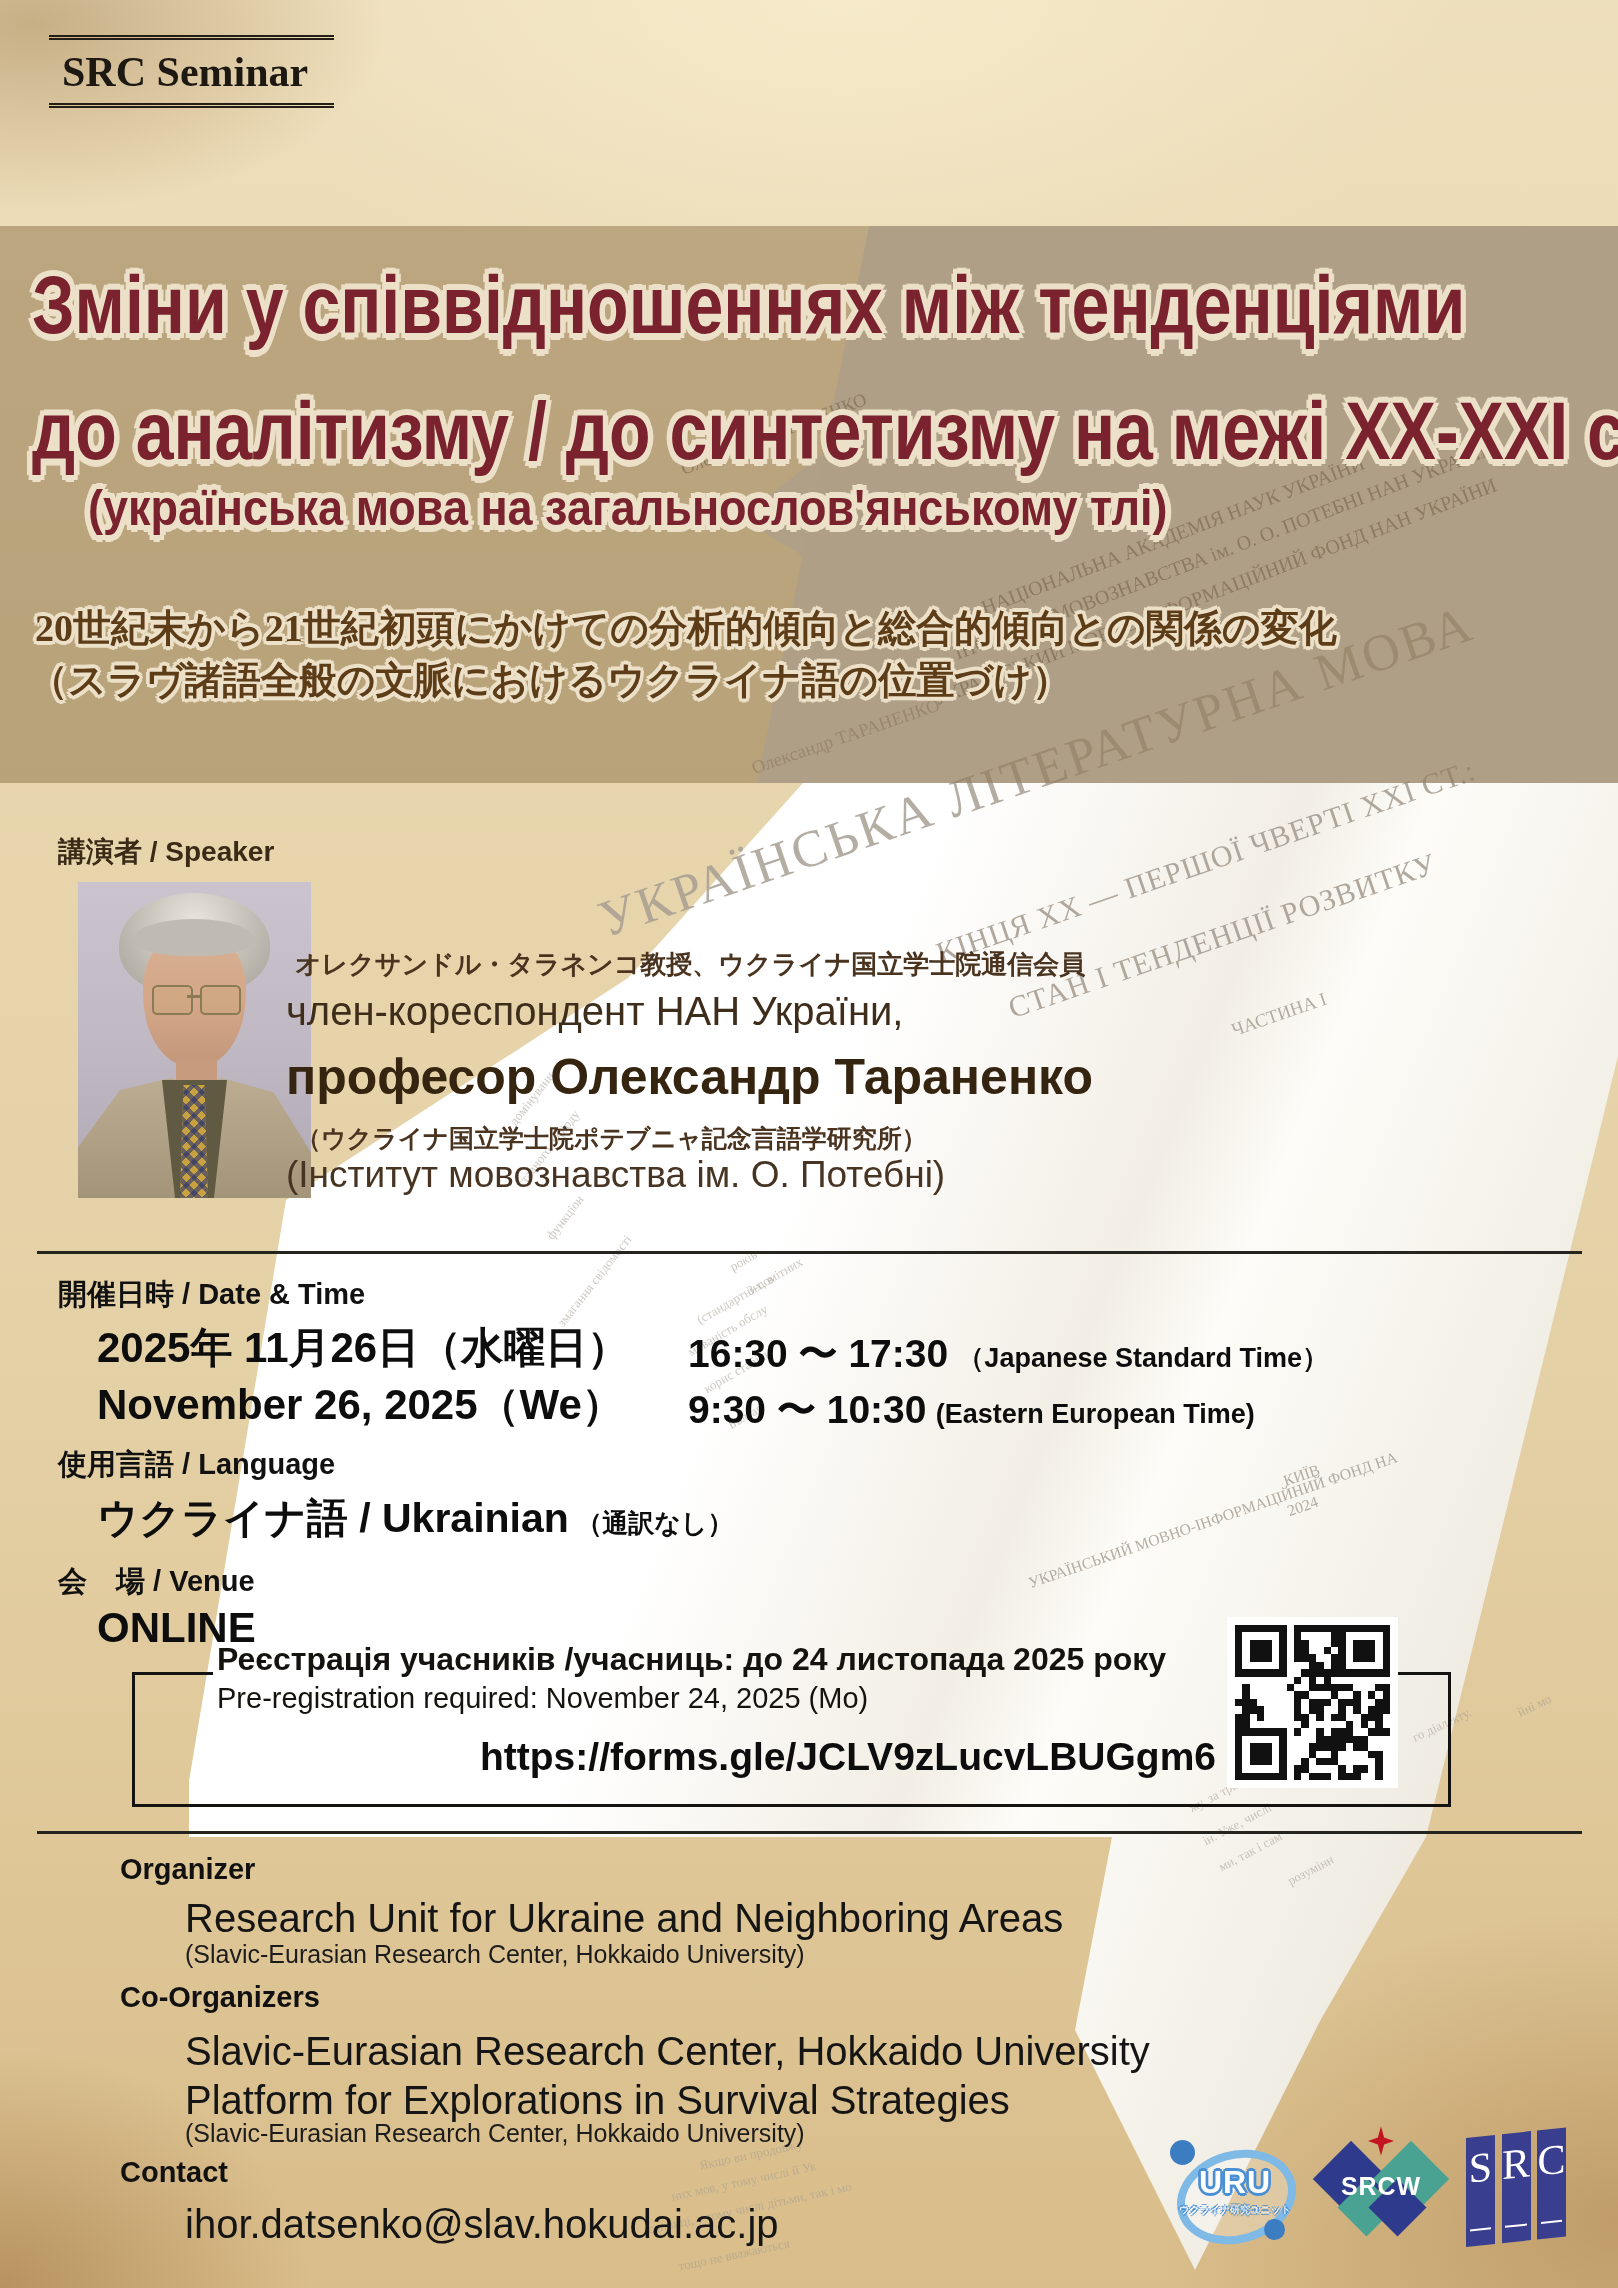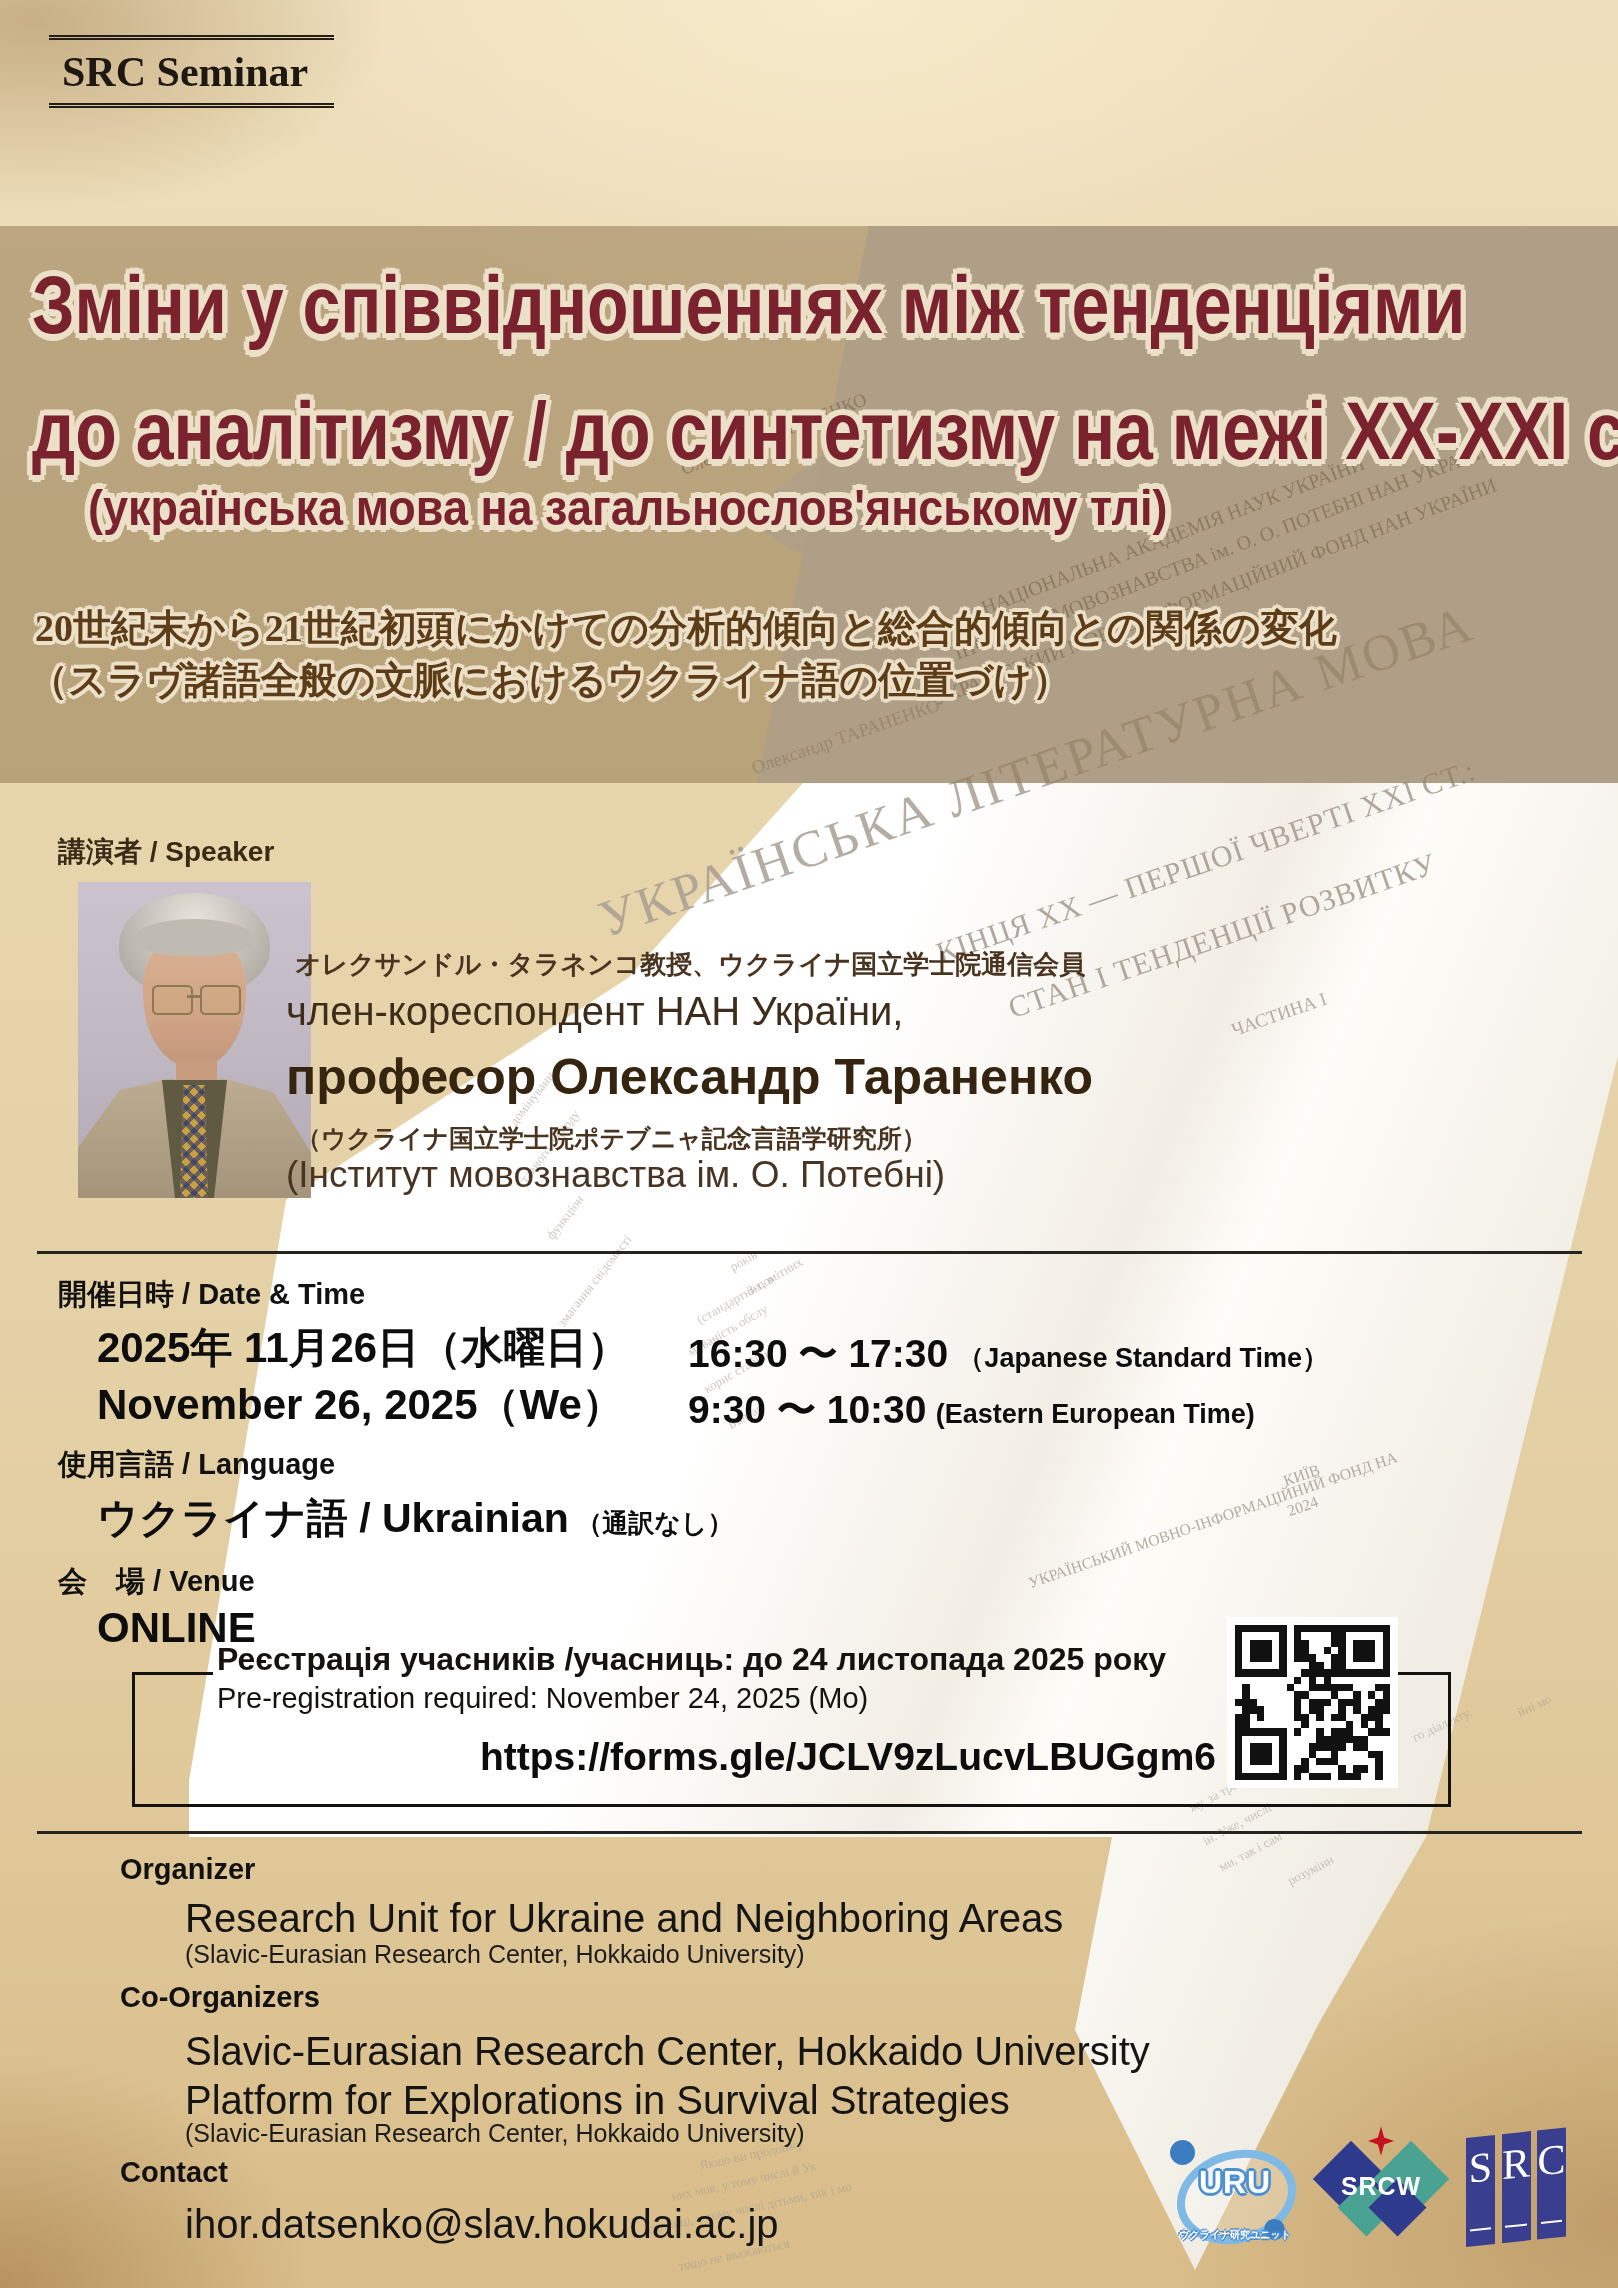--- a/index.html
+++ b/index.html
@@ -127,22 +127,22 @@
   .ct-label{left:120px;top:2156px;} .ct-email{left:185px;top:2202px;}
   
   .logo-uru{left:1174px;top:2138px;width:122px;height:109px;}
   .logo-uru *{position:absolute;}
   .uru-ellipse{left:1.8px;top:13px;width:105px;height:76px;border:8.3px solid #7fb9e6;border-radius:50%;
     transform:rotate(-16deg);background:rgba(255,255,255,.25);}
   .uru-dot1{left:-3.7px;top:1.8px;width:25px;height:25px;border-radius:50%;background:#3c7dc2;}
   .uru-dot2{left:90px;top:81px;width:21px;height:21px;border-radius:50%;background:#3c7dc2;}
   .uru-text{left:0;top:26px;width:122px;text-align:center;font-size:32px;font-weight:bold;color:#fff;letter-spacing:0.9px;
     text-shadow:2.8px 0 #4b8fd4,-2.8px 0 #4b8fd4,0 2.8px #4b8fd4,0 -2.8px #4b8fd4,1.8px 1.8px #4b8fd4,-1.8px -1.8px #4b8fd4,1.8px -1.8px #4b8fd4,-1.8px 1.8px #4b8fd4;}
-  .uru-cap{left:0;top:65px;width:122px;text-align:center;font-size:10px;font-weight:bold;color:#fff;
-    text-shadow:1.8px 0 #4b8fd4,-1.8px 0 #4b8fd4,0 1.8px #4b8fd4,0 -1.8px #4b8fd4;margin-top:25px;}
+  .uru-cap{left:0;top:65px;width:122px;text-align:center;font-size:10px;font-weight:normal;color:#fff;
+    text-shadow:1.8px 0 #4b8fd4,-1.8px 0 #4b8fd4,0 1.8px #4b8fd4,0 -1.8px #4b8fd4;}
   .logo-srcw{left:1318px;top:2128px;width:126px;height:122px;}
   .logo-srcw *{position:absolute;}
   .d1{left:5.5px;top:24px;width:54px;height:54px;background:#2e3a8c;transform:rotate(45deg);}
   .d2{left:66px;top:24px;width:54px;height:54px;background:#4aa392;transform:rotate(45deg);}
   .d3{left:28px;top:59px;width:41px;height:41px;background:#4aa392;transform:rotate(45deg);}
   .d4{left:59px;top:59px;width:41px;height:41px;background:#2e3a8c;transform:rotate(45deg);}
   .sparkle{left:50px;top:-1.8px;width:26px;height:29.5px;background:#c41421;
     clip-path:polygon(50% 0,62% 38%,100% 50%,62% 62%,50% 100%,38% 62%,0 50%,38% 38%);}
   .srcw-text{left:0;top:44px;width:126px;text-align:center;color:#fff;font-weight:bold;font-size:25px;letter-spacing:0.9px;}
   .logo-src{left:1466px;top:2132px;width:113px;height:120px;display:flex;gap:6.5px;transform:skewY(-6deg);}

